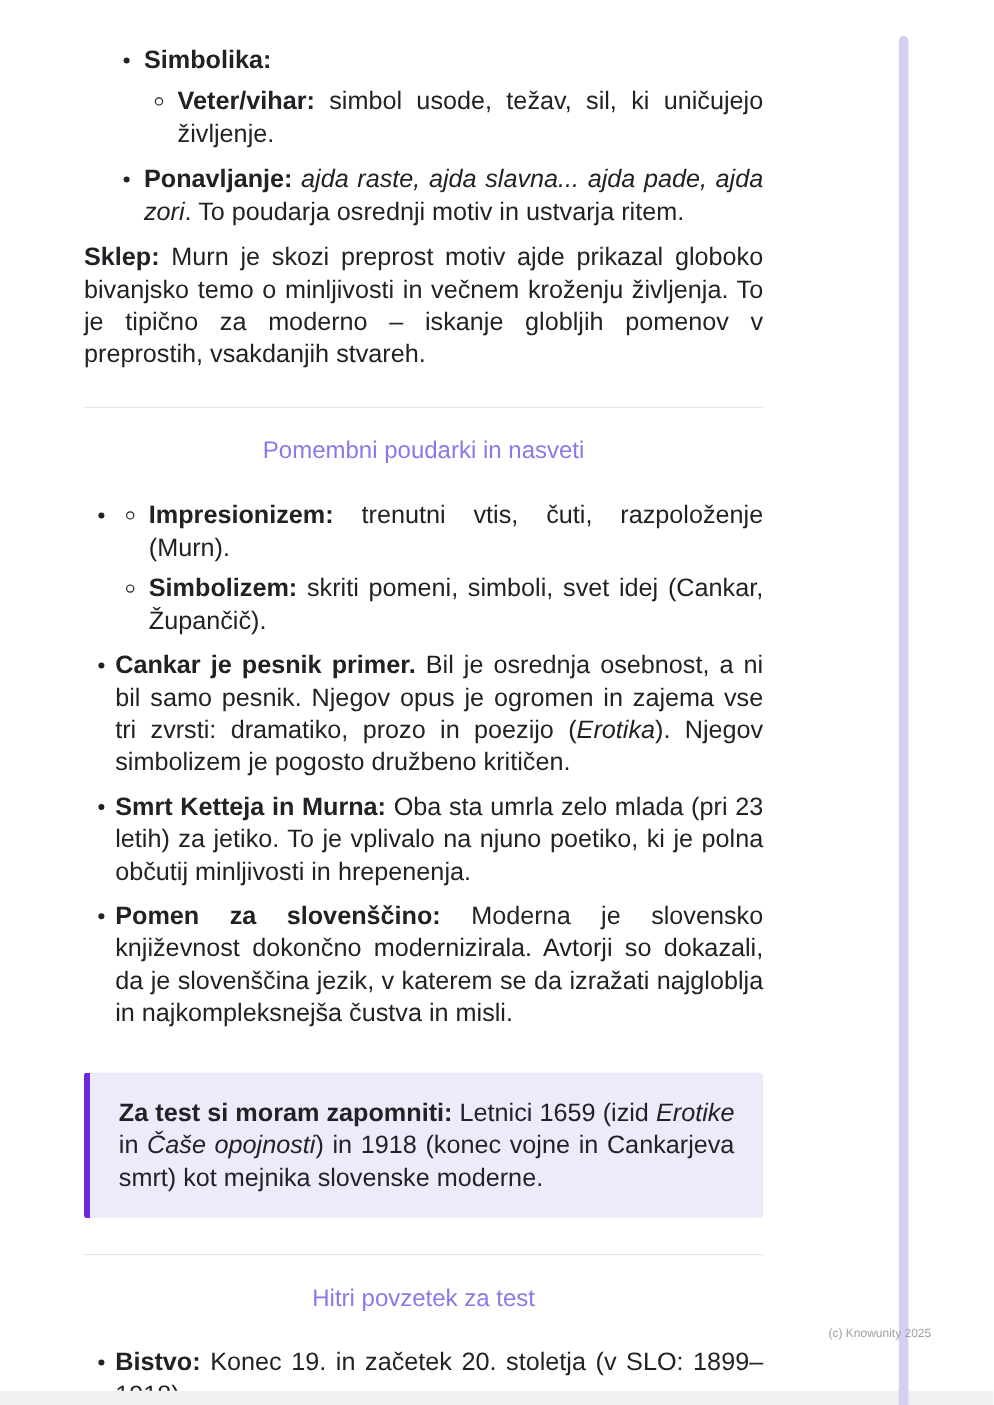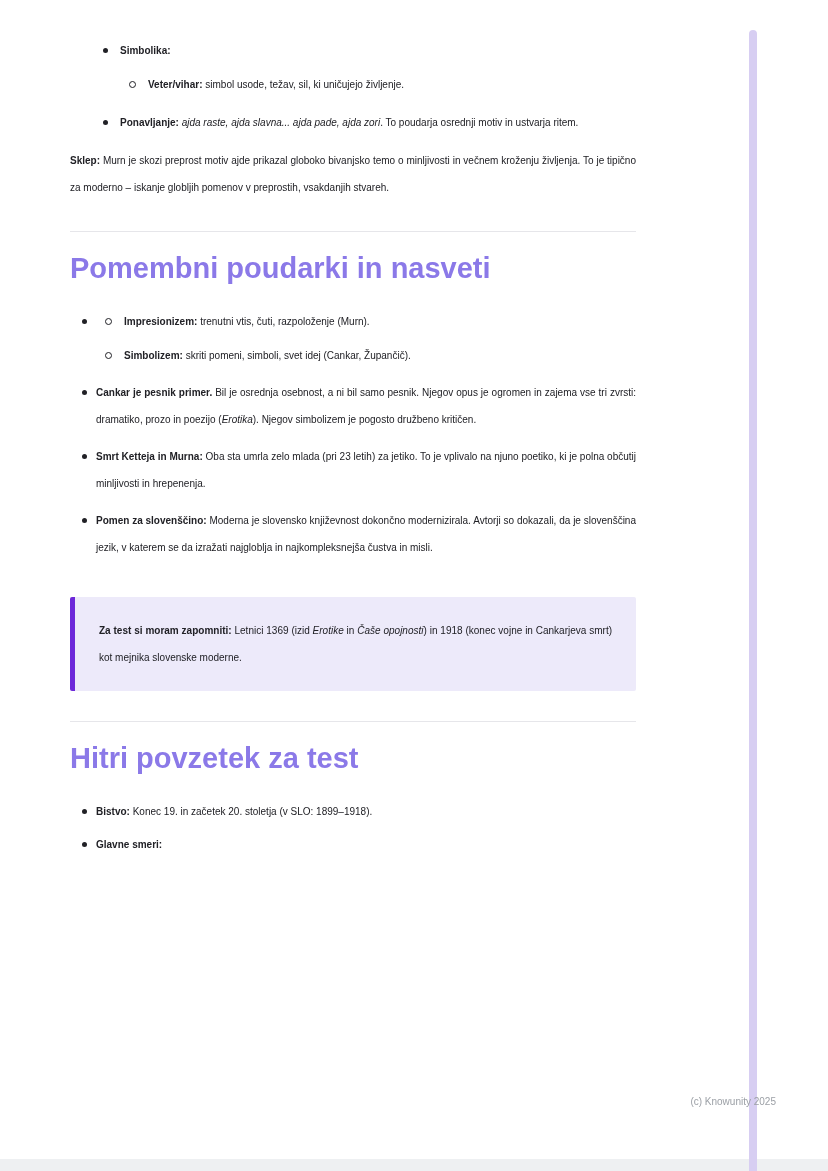--- a/index.html
+++ b/index.html
@@ -8,21 +8,21 @@
     background:#ffffff;
     font-family:"Liberation Sans","DejaVu Sans",sans-serif;
     color:var(--text,#212126);
     position:relative;
     overflow:hidden;
   }
   .page { position:absolute; inset:0; background:#ffffff; }
   .content { position:absolute; left:70px; top:37px; width:566px; }
 
   .li-text, .para {
-    font-size:10px;
+    font-size:21px;
     line-height:27px;
     text-align:justify;
   }
   .b { font-weight:700; }
   .i { font-style:italic; }
 
   ul { list-style:none; margin:0; padding:0; }
   li { position:relative; }
 
   
@@ -49,37 +49,38 @@
   }
 
   .para { }
 
   .divider {
     border:0; border-top:1px solid var(--divider,#e6e6ea);
     margin-top:30px;
   }
 
   .section-heading {
-    font-size:29px; font-weight:700;
+    font-size:20px; font-weight:400;
     color:var(--accent,#8B79E8);
     margin:22px 0 26px 0;
     line-height:28px;
+    text-align:center;
   }
 
   .callout {
     margin-top:36px;
     background:var(--callout-bg,#EDEAFA);
     border-left:5px solid var(--callout-border,#6D28D9);
     border-radius:2px;
     padding:20px 24px;
   }
 
   .watermark {
     position:absolute;
-    right:52px; bottom:64px;
+    right:52px; bottom:54px;
     font-size:10px;
     color:var(--watermark,#9CA0A6);
     z-index:3;
   }
 
   .scrollbar-thumb {
     position:absolute;
     right:71px; top:30px; bottom:0;
     width:8px;
     background:var(--scrollbar,#D7CEF2);
@@ -136,21 +137,21 @@
       </li>
       <li>
         <div class="li-text"><span class="b">Smrt Ketteja in Murna:</span><span> Oba sta umrla zelo mlada (pri 23 letih) za jetiko. To je vplivalo na njuno poetiko, ki je polna občutij minljivosti in hrepenenja.</span></div>
       </li>
       <li>
         <div class="li-text"><span class="b">Pomen za slovenščino:</span><span> Moderna je slovensko književnost dokončno modernizirala. Avtorji so dokazali, da je slovenščina jezik, v katerem se da izražati najgloblja in najkompleksnejša čustva in misli.</span></div>
       </li>
     </ul>
 
     <div class="callout">
-      <div class="li-text"><span class="b">Za test si moram zapomniti:</span><span> Letnici 1369 (izid </span><span class="i">Erotike</span><span> in </span><span class="i">Čaše opojnosti</span><span>) in 1918 (konec vojne in Cankarjeva smrt) kot mejnika slovenske moderne.</span></div>
+      <div class="li-text"><span class="b">Za test si moram zapomniti:</span><span> Letnici 1659 (izid </span><span class="i">Erotike</span><span> in </span><span class="i">Čaše opojnosti</span><span>) in 1918 (konec vojne in Cankarjeva smrt) kot mejnika slovenske moderne.</span></div>
     </div>
 
     <hr class="divider">
 
     <h2 class="section-heading">Hitri povzetek za test</h2>
 
     <ul class="lvl1 sec-list tight">
       <li>
         <div class="li-text"><span class="b">Bistvo:</span><span> Konec 19. in začetek 20. stoletja (v SLO: 1899–1918).</span></div>
       </li>

